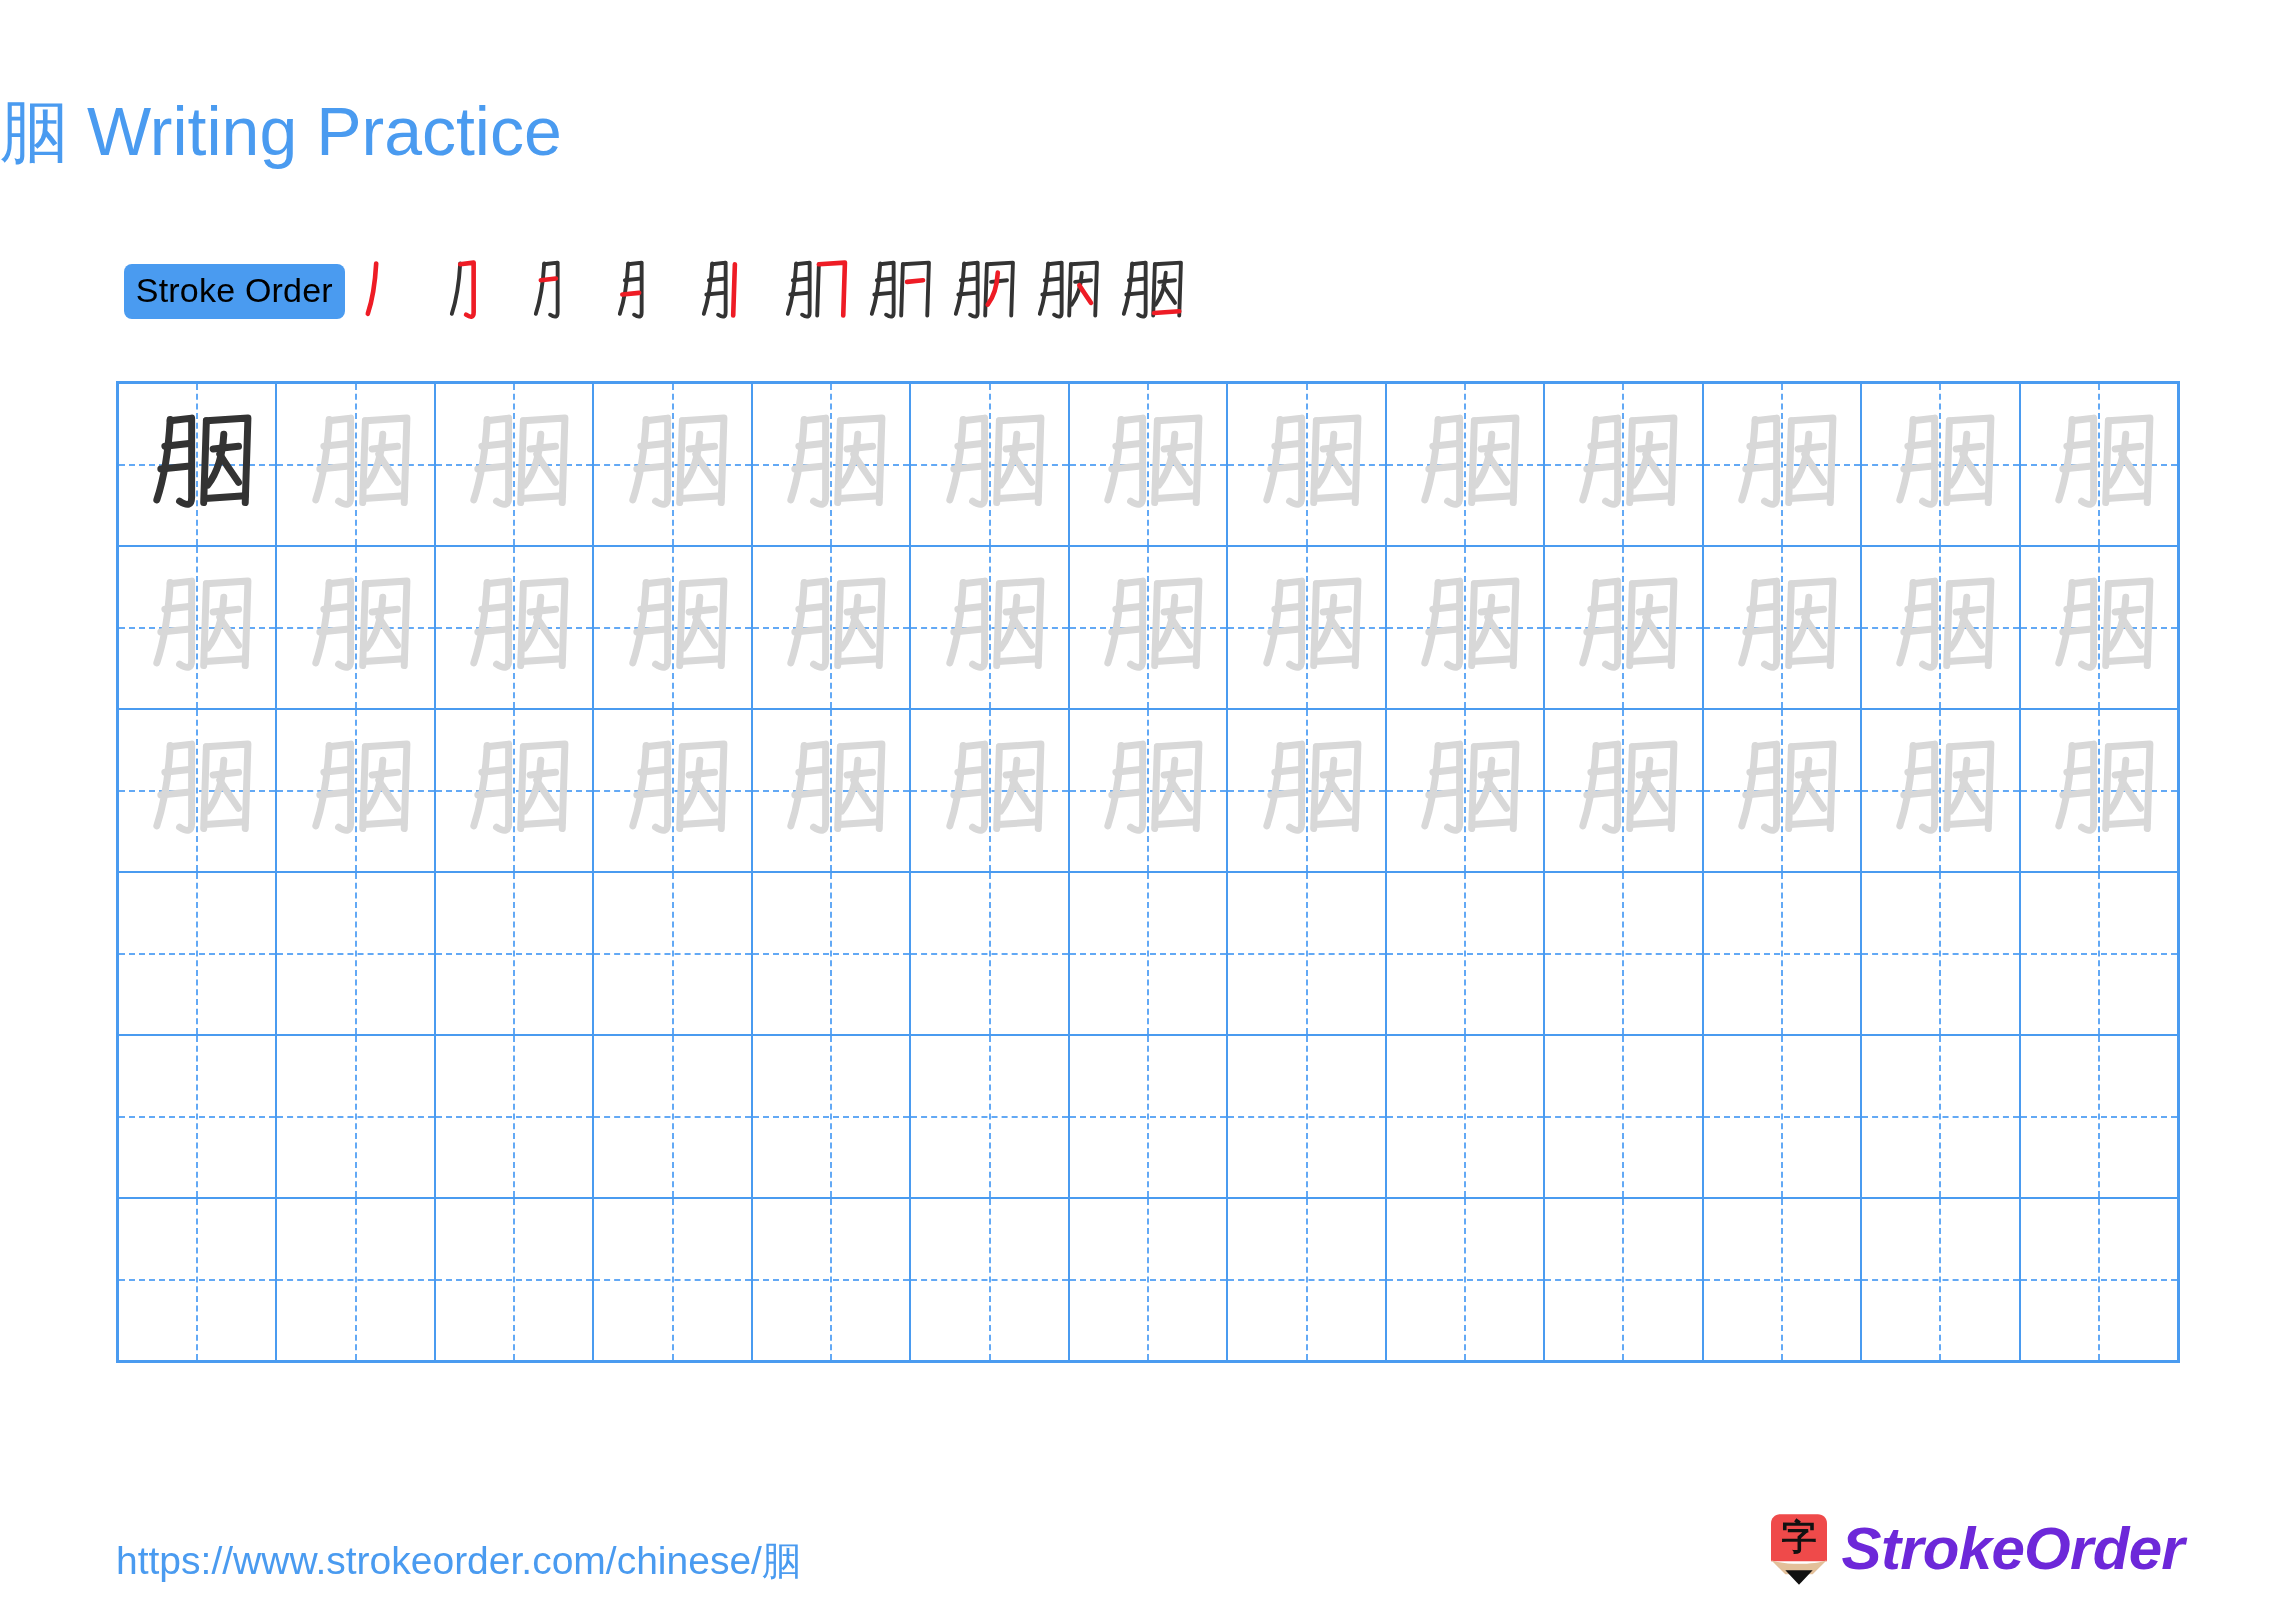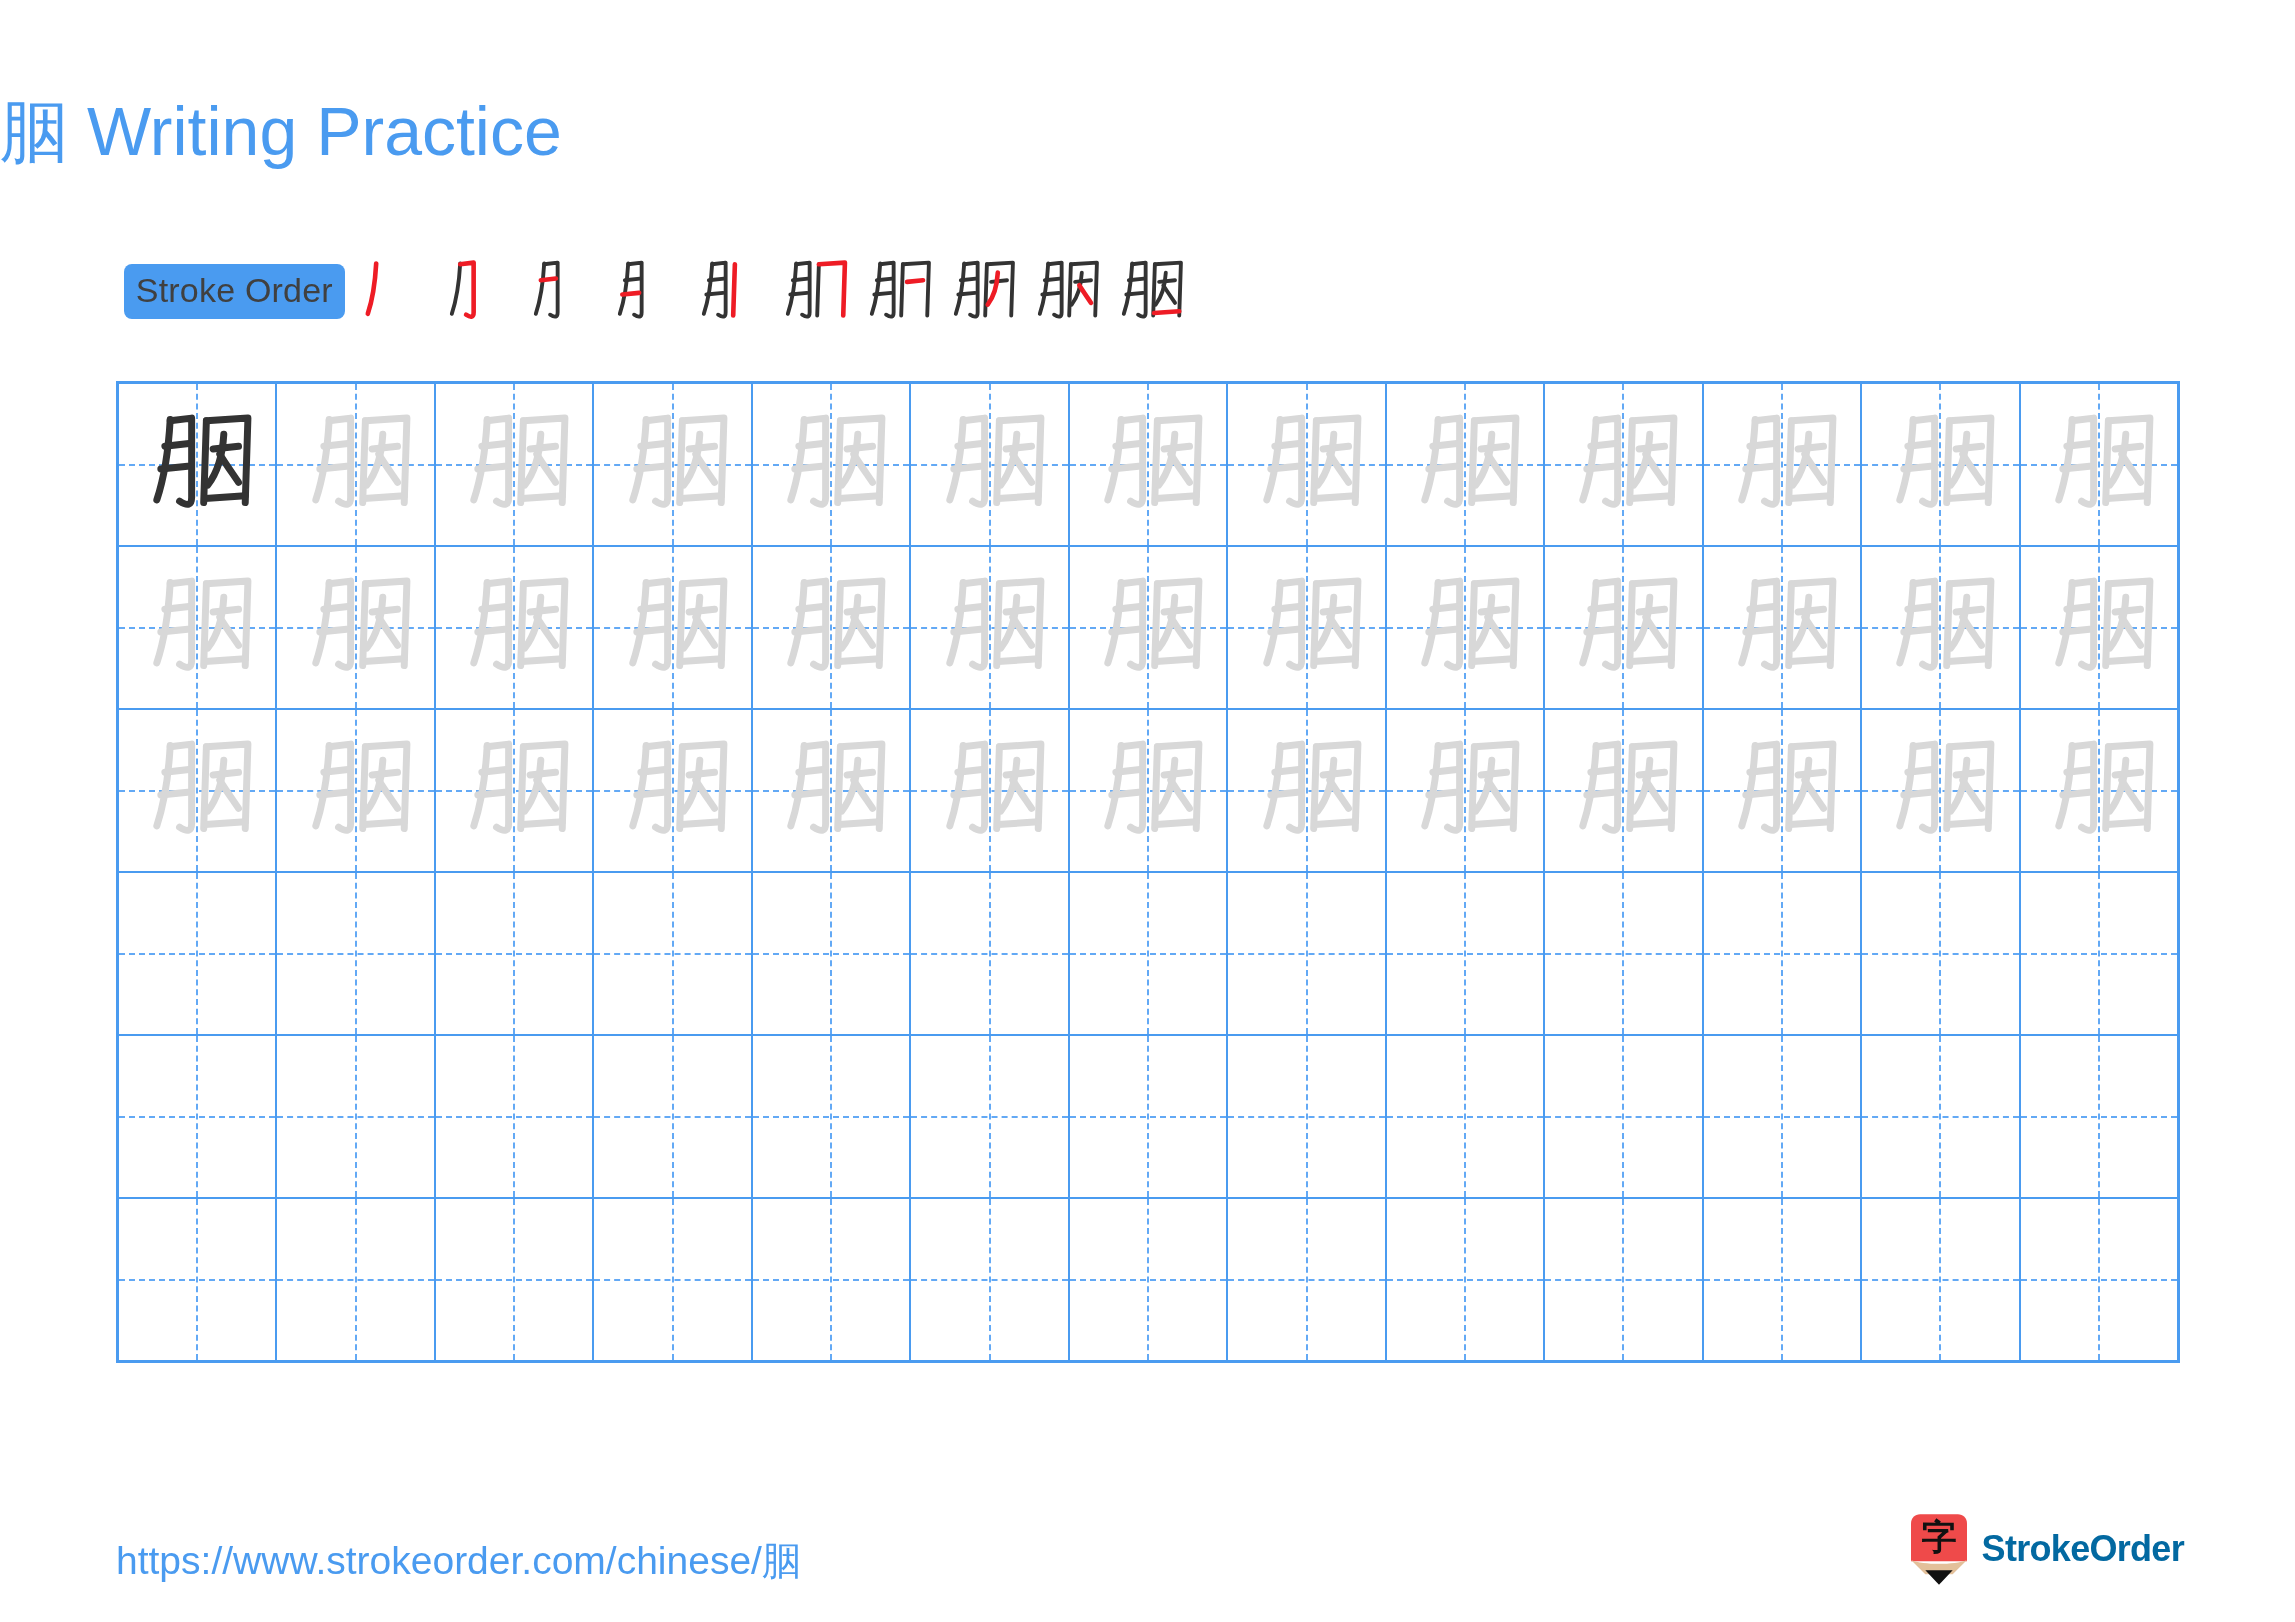--- a/index.html
+++ b/index.html
@@ -36,21 +36,21 @@
   #stroke-order-row {
     position: absolute;
     top: 249px;
     left: 124px;
     height: 85px;
     display: flex;
     align-items: center;
   }
   #stroke-order-badge {
     background: #4a9bf0;
-    color: #404040;
+    color: #000000;
     font-size: 34px;
     line-height: 1;
     padding: 9.2px 11.8px 11.8px 11.8px;
     border-radius: 7.9px;
     white-space: nowrap;
     letter-spacing: 0.2px;
   }
   #stroke-steps {
     display: flex;
     align-items: center;
@@ -158,26 +158,27 @@
     align-items: center;
     gap: 14.4px;
   }
   #brand-mark {
     width: 56px;
     height: 71px;
     position: relative;
     flex: 0 0 auto;
   }
   #brand-name {
-    font-size: 36px;
+    font-size: 60px;
     line-height: 1;
     font-weight: bold;
-    color: #0369a1;
+    color: #6d28d9;
     letter-spacing: -0.7px;
     white-space: nowrap;
+    font-style: italic;
   }
 </style>
 </head>
 <body>
 
 <div id="page-title">
   <span class="title-char">胭</span>
   <span>Writing Practice</span>
 </div>
 

